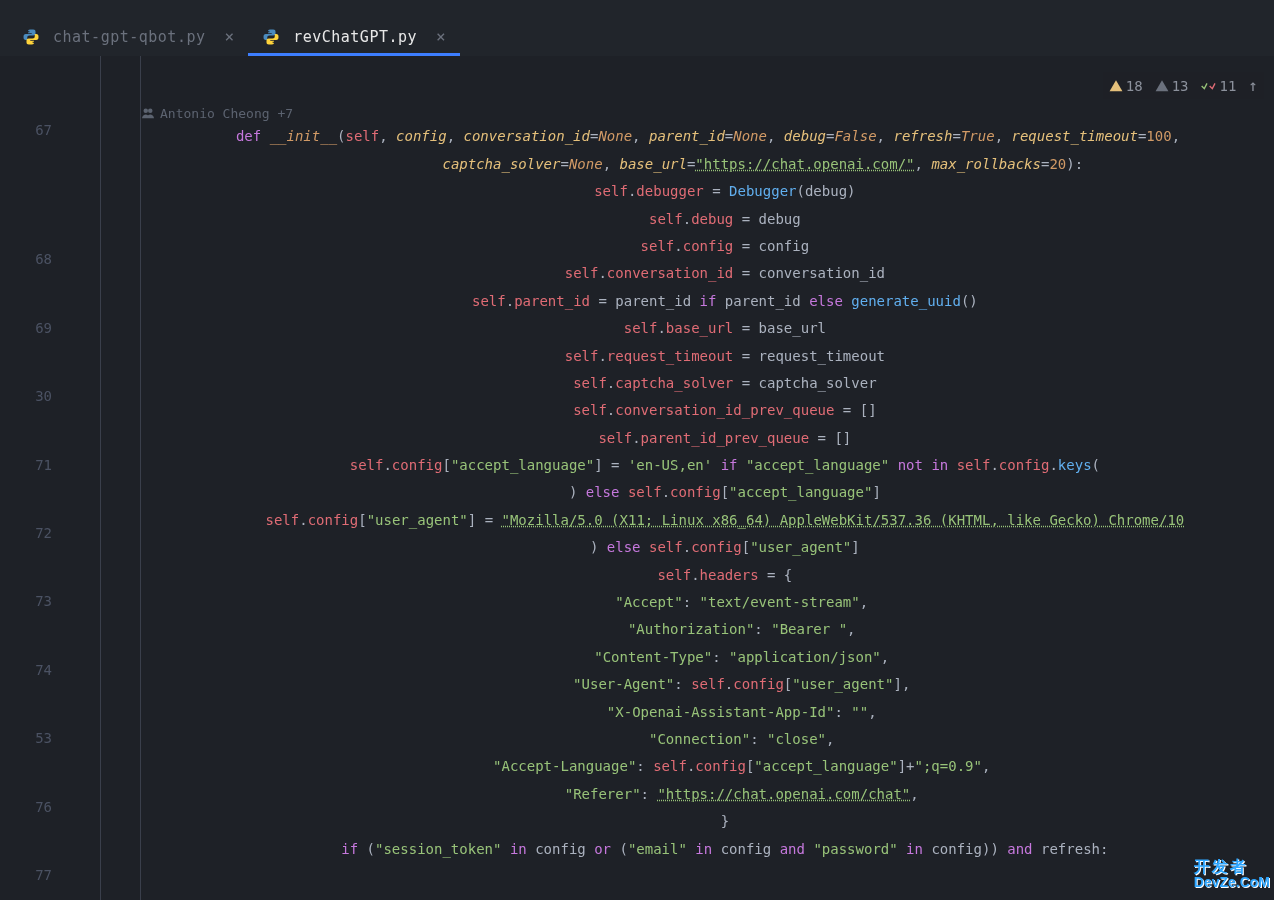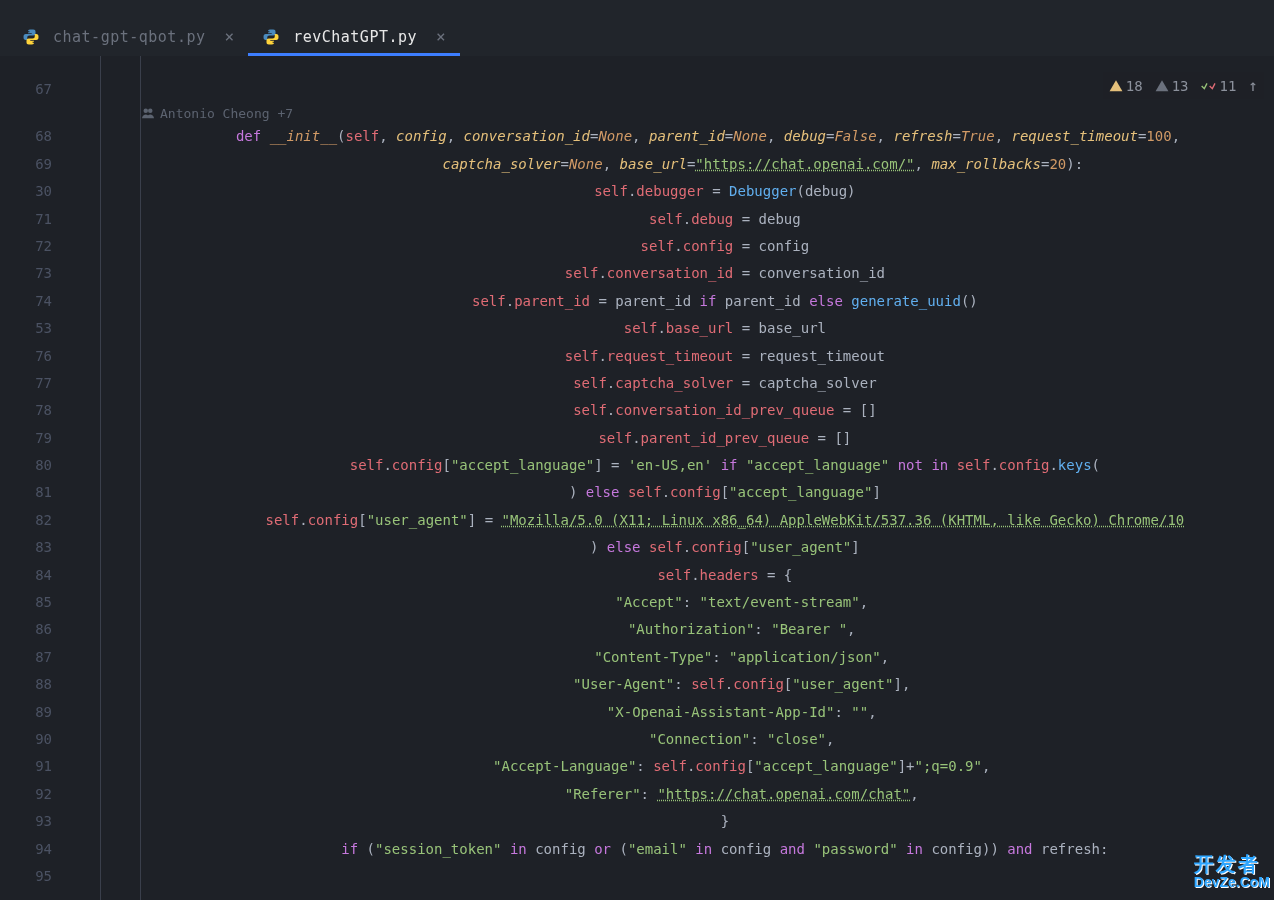--- a/index.html
+++ b/index.html
@@ -51,21 +51,21 @@
 }
 .gutter {
   width: 70px;
   padding-top: 20px;
   text-align: right;
   padding-right: 18px;
   color: #4b5263;
   user-select: none;
   line-height: 27.4px;
 }
-.gutter div { height: 27.4px; }
+.gutter div { height: 27.4px; margin-top: 41px; }
 .gutter .spacer { height: 20px; }
 .code-area {
   flex: 1;
   padding-top: 20px;
   position: relative;
   overflow: hidden;
 }
 .code-borders {
   position: absolute;
   top: 0;
@@ -117,21 +117,21 @@
   background: rgba(30,33,39,0.8);
   padding: 4px 6px;
 }
 .indicators span { display: inline-flex; align-items: center; gap: 3px; }
 .watermark {
   position: absolute;
   right: 4px;
   bottom: 10px;
   pointer-events: none;
 }
-.wm-cn { color:#2ea6ff; font-weight: bold; font-size: 20px; letter-spacing: 2px; font-family: sans-serif; text-shadow: 1px 1px 0 #fff; }
+.wm-cn { color:#2ea6ff; font-weight: bold; font-size: 16px; letter-spacing: 2px; font-family: sans-serif; text-shadow: 1px 1px 0 #fff; }
 .wm-en { color:#2ea6ff; font-weight: bold; font-size: 14px; font-family: sans-serif; text-shadow: 1px 1px 0 #fff; margin-top:-4px; }
 </style>
 </head>
 <body>
 
 <div class="tabs">
   <div class="tab">
     <span class="tab-icon">
         <svg viewBox="0 0 24 24">
           <path fill="#4b8bbe" d="M11 2c-3 0-3 2-3 3v2h5v1H5c-2 0-3 1-3 4s1 4 3 4h2v-3c0-2 1-3 3-3h5c2 0 3-1 3-3V5c0-2-1-3-3-3h-4zm-2 2a1 1 0 110 2 1 1 0 010-2z"></path>

